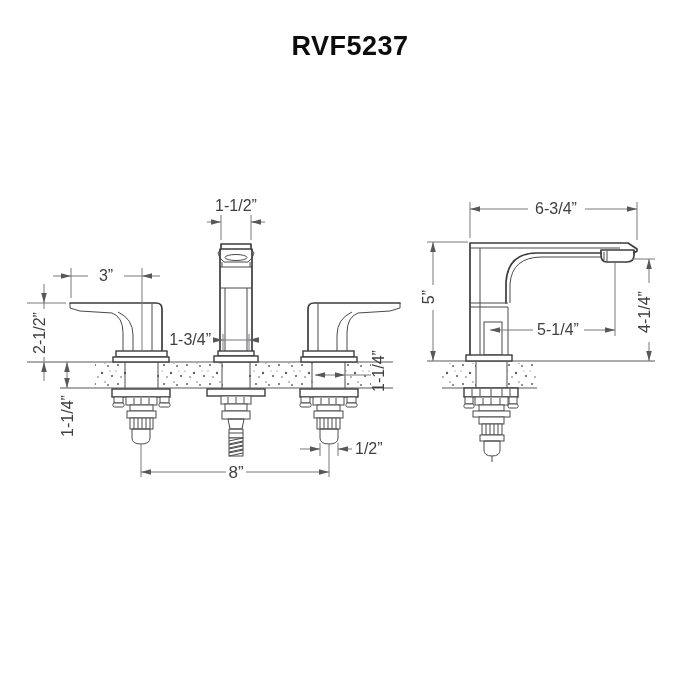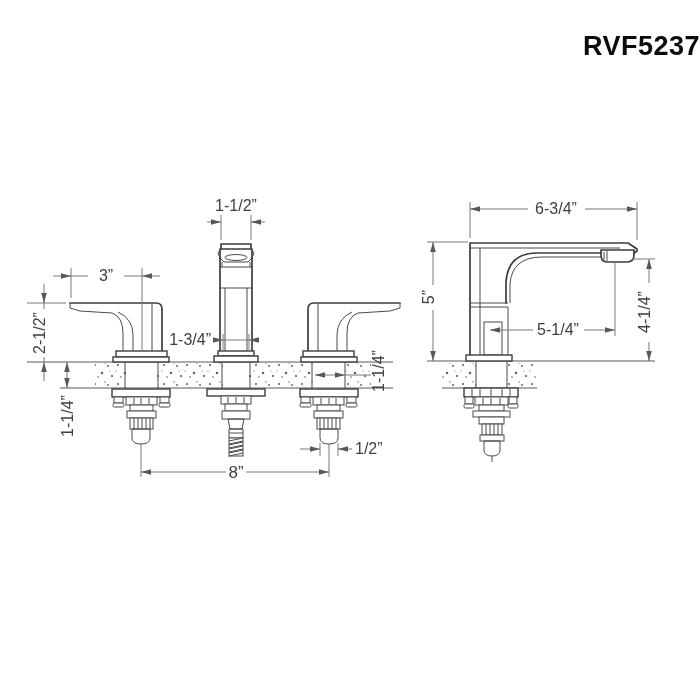--- a/index.html
+++ b/index.html
@@ -1,18 +1,18 @@
 <!DOCTYPE html>
 <html><head>
 <meta charset="utf-8">
 <style>
   html,body{margin:0;padding:0;background:#ffffff;}
   #stage{position:relative;width:700px;height:700px;background:#ffffff;overflow:hidden;
          font-family:"Liberation Sans", sans-serif;}
-  #title{position:absolute;top:31px;left:0;width:700px;text-align:right;
+  #title{position:absolute;top:31px;left:0;width:700px;text-align:center;
          font-size:27px;font-weight:bold;color:#0c0c0c;letter-spacing:0.5px;}
   svg{position:absolute;left:0;top:0;}
   .ol{stroke:#3d3d3f;stroke-width:1.7;fill:none;stroke-linejoin:round;stroke-linecap:round;}
   .ol2{stroke:#4a4a4c;stroke-width:1;fill:none;}
   .fw{stroke:#3d3d3f;stroke-width:1.4;fill:#ffffff;}
   .fwt{stroke:#4a4a4c;stroke-width:1;fill:#ffffff;}
   .deck{stroke:#58595b;stroke-width:1.1;fill:none;}
   .dl{stroke:#77787b;stroke-width:1;fill:none;}
   .ar{fill:#57585a;stroke:none;}
   text.dim{font-size:16px;fill:#404042;}

